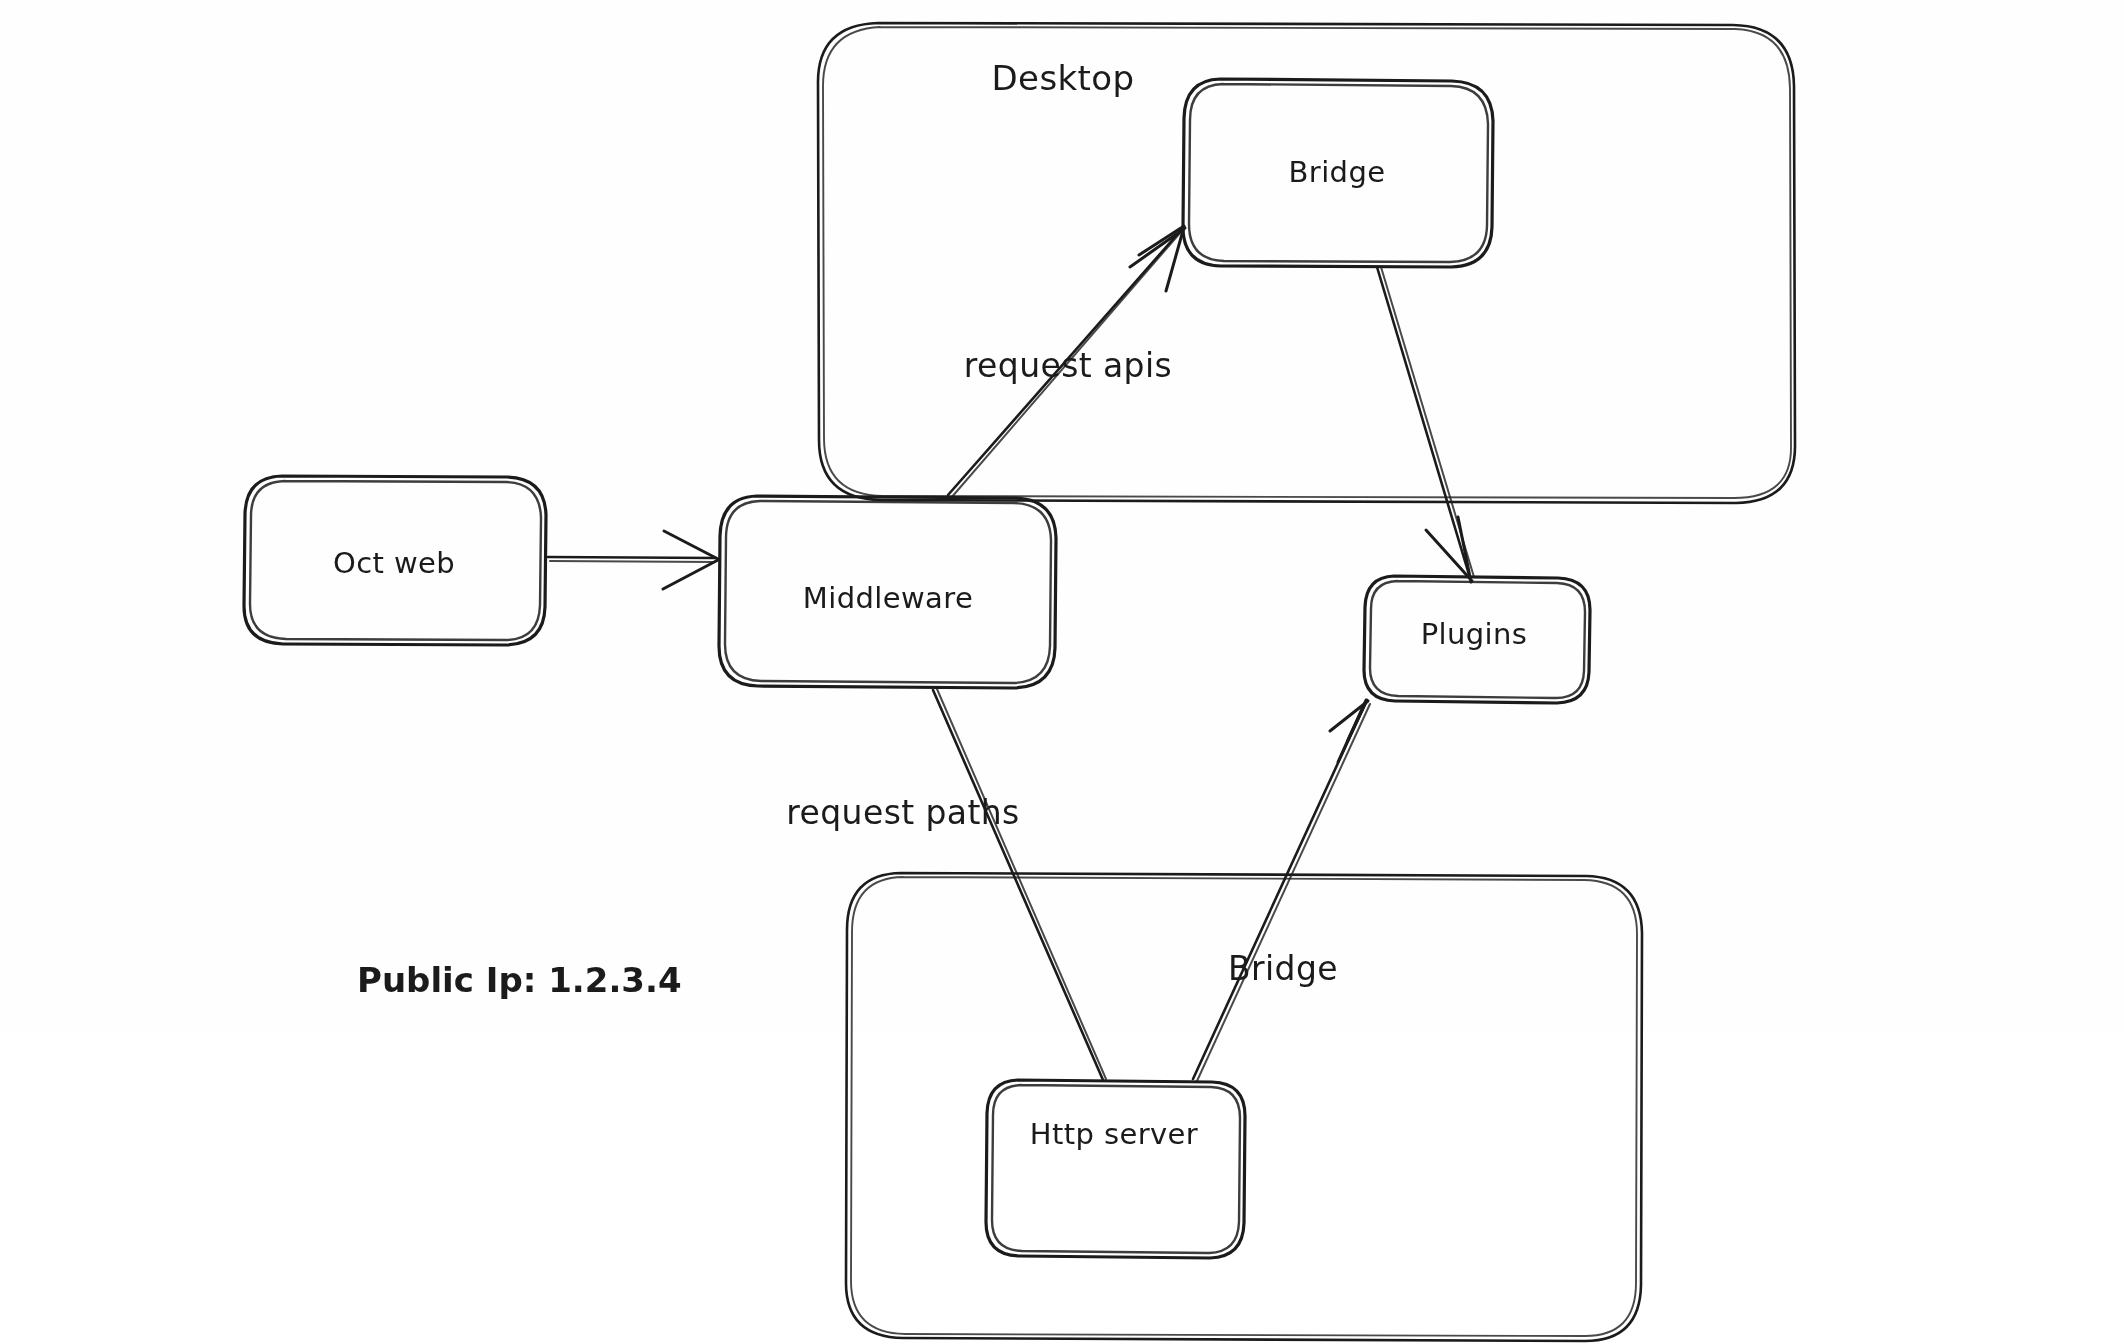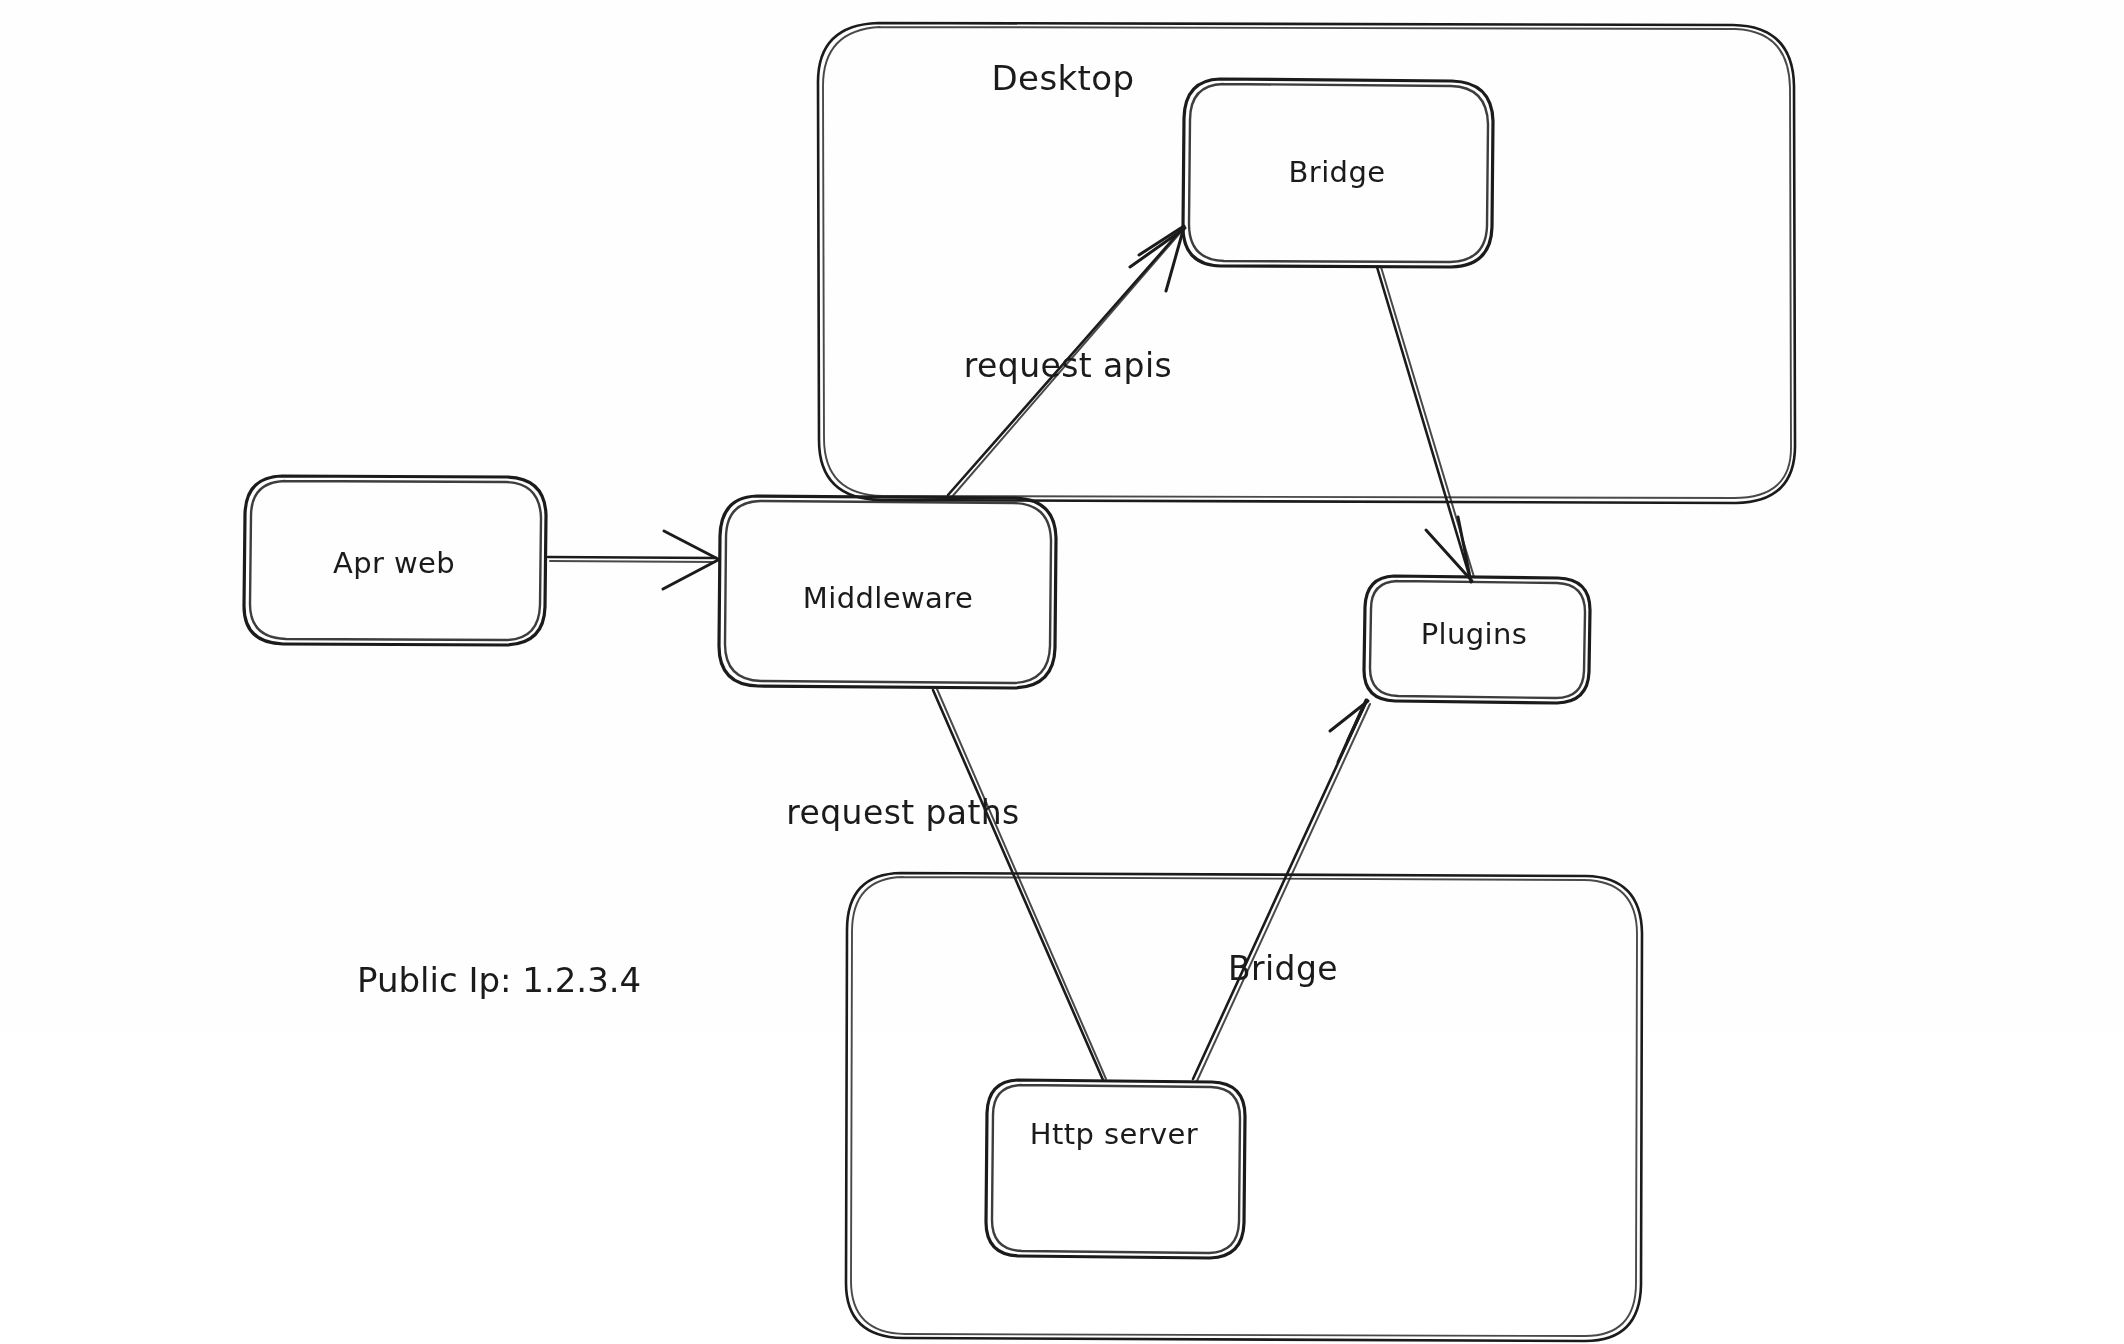--- a/index.html
+++ b/index.html
@@ -161,33 +161,33 @@
       <path class="sketch-stroke edge-stroke-2" d="M 1197 1081 L 1370 704"></path>
       <path class="sketch-stroke arrowhead" d="M 1348 740 L 1367 700"></path>
       <path class="sketch-stroke arrowhead" d="M 1330 731 L 1368 701"></path>
       <path class="sketch-stroke arrowhead" d="M 1338 762 L 1366 700"></path>
     </g>
 
   </svg>
 
   <div class="container-label" style="left: 1063px; top: 78px;">Desktop</div>
 
-  <div class="node-label" style="left: 394px; top: 563px;">Apr web</div>
+  <div class="node-label" style="left: 394px; top: 563px;">Oct web</div>
 
   <div class="node-label" style="left: 888px; top: 598px;">Middleware</div>
 
   <div class="node-label" style="left: 1337px; top: 172px;">Bridge</div>
 
   <div class="node-label" style="left: 1474px; top: 634px; text-align: right;">Plugins</div>
 
   <div class="node-label" style="left: 1114px; top: 1134px;">Http server</div>
 
   <div class="edge-label" style="left: 1068px; top: 365px;">request apis</div>
 
   <div class="edge-label" style="left: 903px; top: 812px;">request paths</div>
 
   <div class="edge-label" style="left: 1283px; top: 968px;">Bridge</div>
 
-  <div class="note" style="left: 357px; top: 958px;">
+  <div class="note" style="left: 357px; top: 958px; font-weight: bold;">
     <span class="note-row">Public Ip: 1.2.3.4</span>
   </div>
 
 </div>
 
 </body></html>

